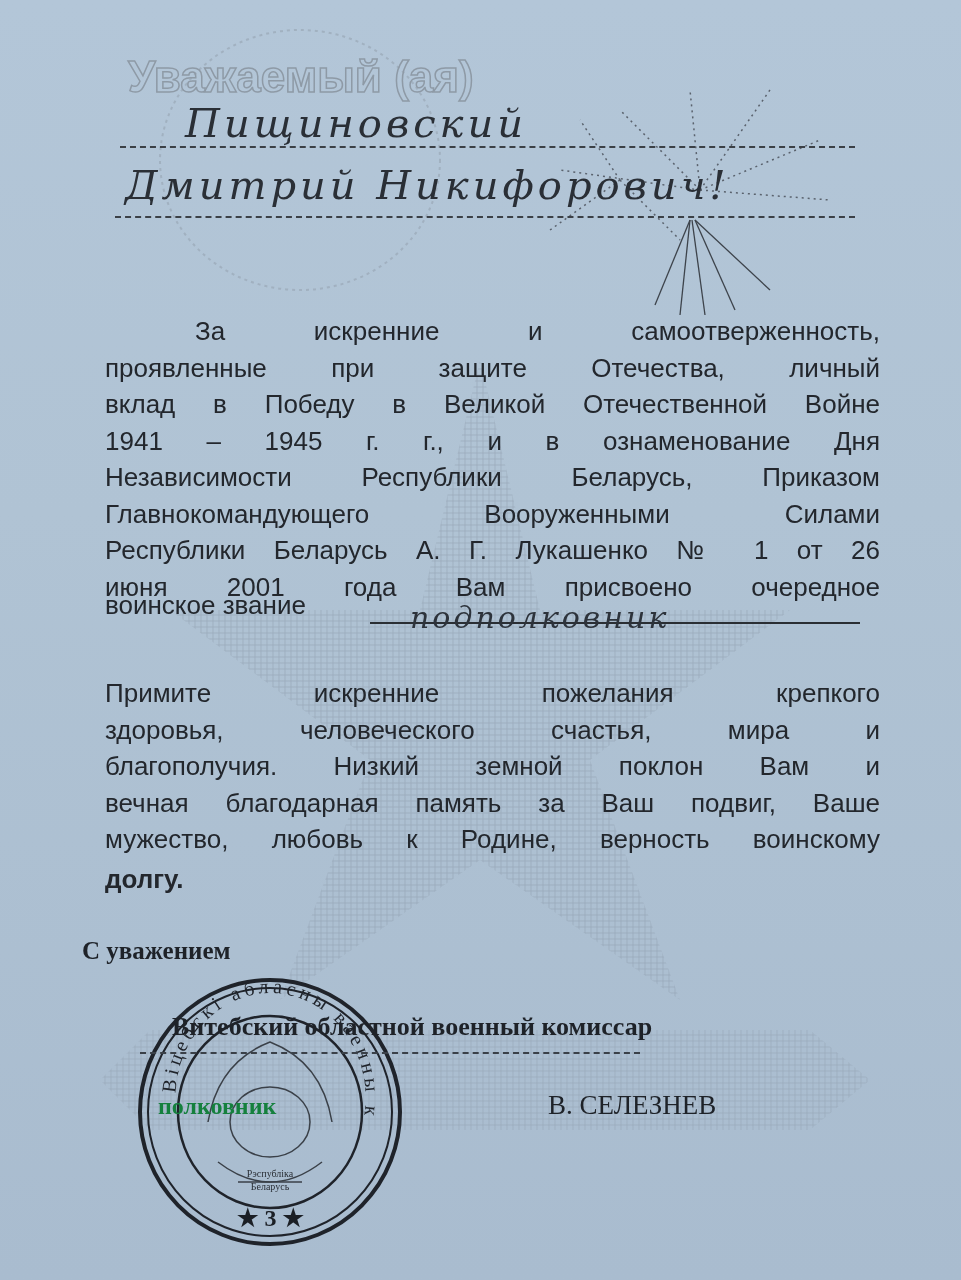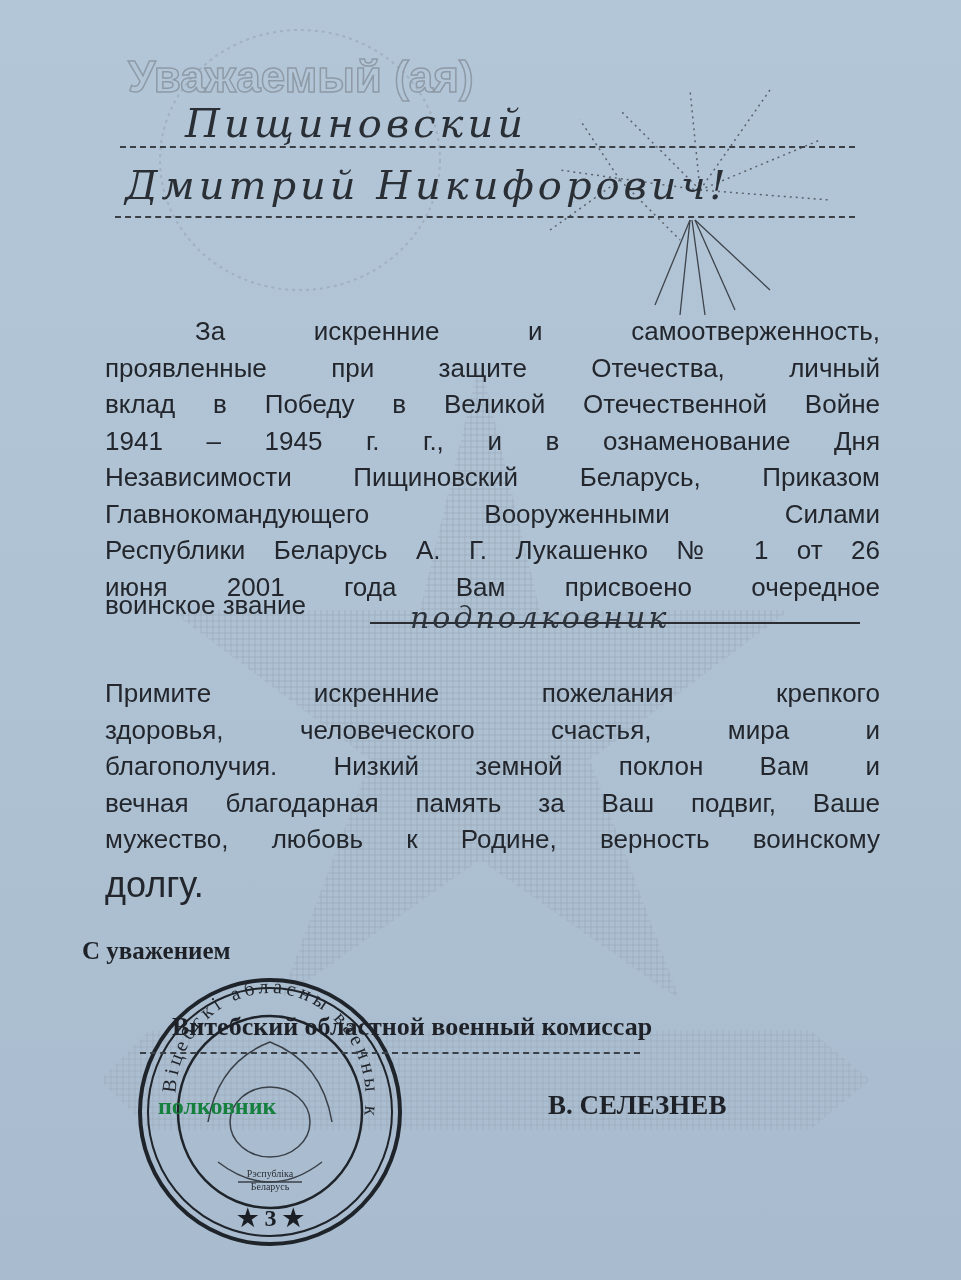--- a/index.html
+++ b/index.html
@@ -45,37 +45,37 @@
     .rank-label { position: absolute; left: 0; top: 4px; }
     .rank-line { position: absolute; left: 265px; top: 36px; width: 490px; border-top: 2px solid #2a2e33; }
     .rank-value {
       position: absolute; left: 305px; top: -6px;
       font-family: "DejaVu Serif", serif; font-style: italic; font-size: 30px; letter-spacing: 3px;
       color: #2d333b;
       margin-top: 20px;
     }
 
     .para-2 { top: 675px; }
-    .para-2-last { position: absolute; left: 105px; top: 864px; font-size: 36px; color: #23272d; }
+    .para-2-last { position: absolute; left: 105px; top: 864px; font-size: 26px; color: #23272d; font-weight: bold; }
 
     .closing {
       position: absolute; left: 82px; top: 937px;
       font-family: "Liberation Serif", serif; font-weight: bold; font-size: 25px; color: #1e2228;
     }
     .signer-title {
       position: absolute; left: 172px; top: 1012px;
       font-family: "Liberation Serif", serif; font-weight: bold; font-size: 26px; color: #1e2228; text-align: center;
     }
     .signer-rank {
       position: absolute; left: 158px; top: 1093px;
       font-family: "Liberation Serif", serif; font-weight: bold; font-size: 24px; color: #15803d;
     }
     .signer-name {
       position: absolute; left: 548px; top: 1090px;
-      font-family: "Liberation Serif", serif; font-weight: bold; font-size: 27px; color: #1e2228;
+      font-family: "Liberation Serif", serif; font-weight: normal; font-size: 27px; color: #1e2228;
     }
     .stamp { position: absolute; left: 128px; top: 972px; width: 285px; height: 285px; }
     .stamp-number {
       position: absolute; left: 0; width: 100%; top: 232px; text-align: center;
       font-family: "Liberation Serif", serif; font-size: 24px; color: #1b1f25; font-weight: bold;
     }
   </style>
 </head>
 <body>
 
@@ -121,21 +121,21 @@
   <div class="rule" style="left:120px; top:146px; width:735px;"></div>
 
   <div class="handwritten name-line-2">Дмитрий Никифорович!</div>
   <div class="rule" style="left:115px; top:216px; width:740px;"></div>
 
   <div class="body-text para-1">
     <div>За искренние и самоотверженность,</div>
     <div style="text-indent:0">проявленные при защите Отечества, личный</div>
     <div style="text-indent:0">вклад в Победу в Великой Отечественной Войне</div>
     <div style="text-indent:0">1941 – 1945 г. г., и в ознаменование Дня</div>
-    <div style="text-indent:0">Независимости Пищиновский Беларусь, Приказом</div>
+    <div style="text-indent:0">Независимости Республики Беларусь, Приказом</div>
     <div style="text-indent:0">Главнокомандующего Вооруженными Силами</div>
     <div style="text-indent:0">Республики Беларусь А. Г. Лукашенко № 1 от 26</div>
     <div style="text-indent:0">июня 2001 года Вам присвоено очередное</div>
   </div>
 
   <div class="rank-row">
     <span class="rank-label">воинское звание</span>
     <span class="rank-line"></span>
     <span class="rank-value">подполковник</span>
   </div>

